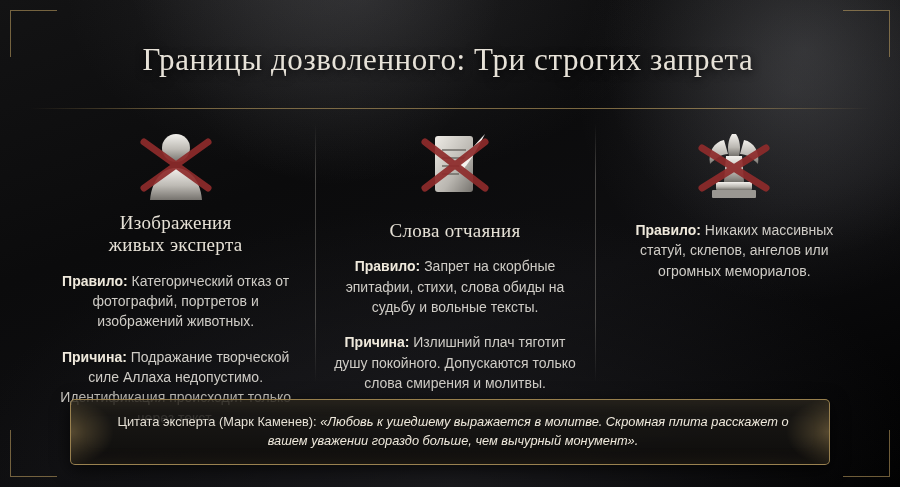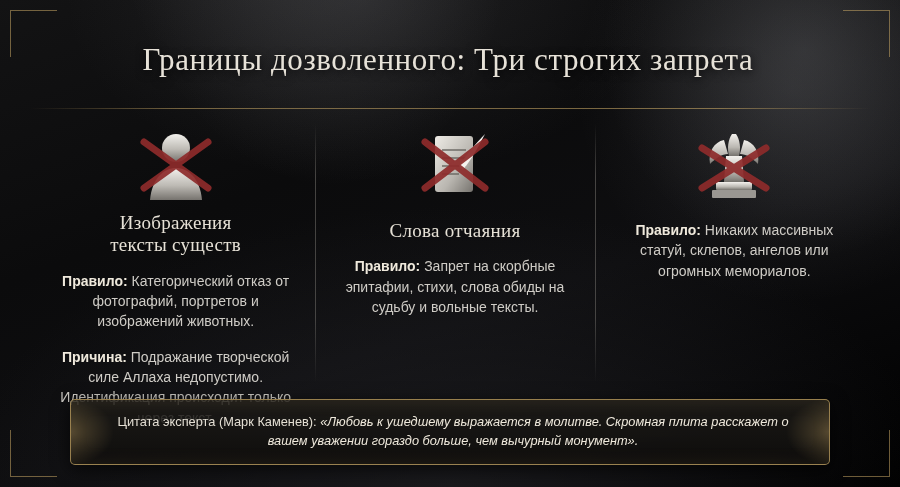--- a/index.html
+++ b/index.html
@@ -191,21 +191,21 @@
           <circle cx="54" cy="22" r="14" fill="url(#g1)"></circle>
           <path d="M28 74 C30 52 42 42 54 42 C66 42 78 52 80 74 Z" fill="url(#g1)"></path>
           <g stroke="#8e2b2b" stroke-width="7" stroke-linecap="round" opacity="0.92">
             <line x1="22" y1="16" x2="86" y2="62"></line>
             <line x1="86" y1="16" x2="22" y2="62"></line>
           </g>
         </svg>
       </div>
       <h2 class="col-title">
         <span>Изображения</span><br>
-        <span>тексты существ</span>
+        <span>живых эксперта</span>
       </h2>
       <p class="para rule">
         <span class="lead">Правило:</span>
         <span>Категорический отказ от фотографий, портретов и изображений животных.</span>
       </p>
       <p class="para reason">
         <span class="lead">Причина:</span>
         <span>Подражание творческой силе Аллаха недопустимо. Идентификация происходит только через текст.</span>
       </p>
     </div>
@@ -233,20 +233,24 @@
             <line x1="84" y1="16" x2="24" y2="62"></line>
           </g>
         </svg>
       </div>
       <h2 class="col-title">
         <span>Слова отчаяния</span>
       </h2>
       <p class="para rule">
         <span class="lead">Правило:</span>
         <span>Запрет на скорбные эпитафии, стихи, слова обиды на судьбу и вольные тексты.</span>
+      </p>
+      <p class="para reason">
+        <span class="lead">Причина:</span>
+        <span>Излишний плач тяготит душу покойного. Допускаются только слова смирения и молитвы.</span>
       </p>
     </div>
 
     <div class="col c3">
       <div class="icon-box">
         <svg width="108" height="78" viewBox="0 0 108 78" aria-hidden="true">
           <defs>
             <linearGradient id="g3" x1="0" y1="0" x2="0" y2="1">
               <stop offset="0%" stop-color="#f3f1ed"></stop>
               <stop offset="60%" stop-color="#bbb8b2"></stop>

